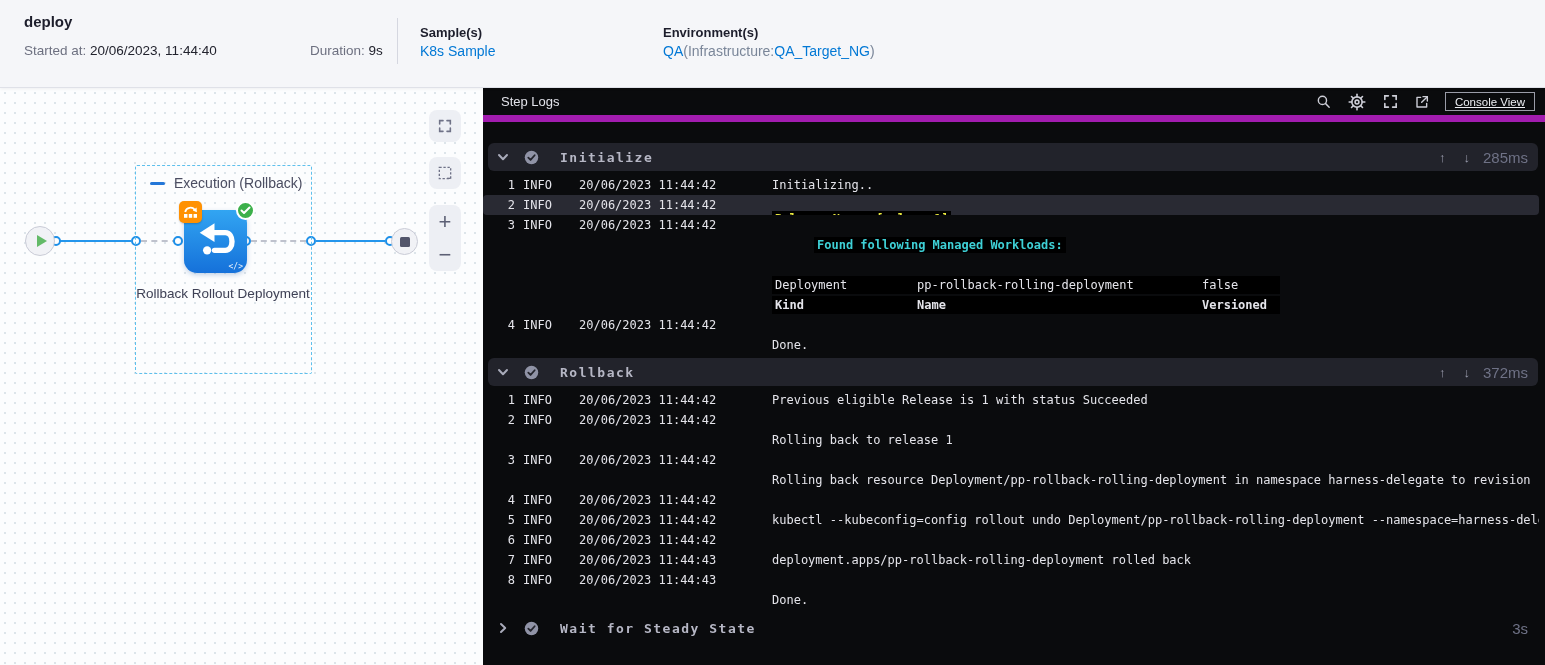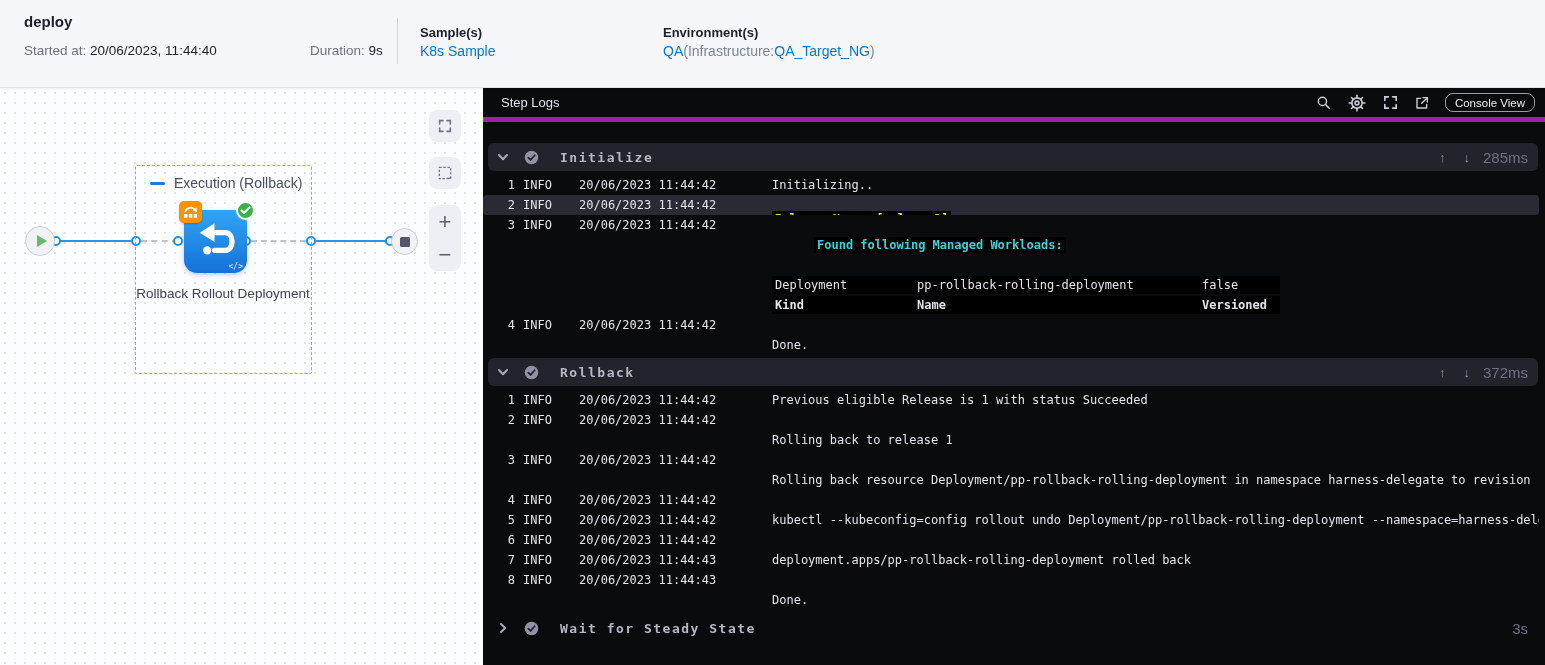--- a/index.html
+++ b/index.html
@@ -53,26 +53,26 @@
   .cv-btn { position:absolute; left:429px; width:32px; height:32px; background:#edeff4; border-radius:8px;
     display:flex; align-items:center; justify-content:center; color:#6f7287; }
   #cv-zoom { position:absolute; left:429px; top:117px; width:32px; height:66px; background:#edeff4; border-radius:8px;
     display:flex; flex-direction:column; align-items:center; justify-content:space-around; color:#5d6075;
     font-size:22px; font-weight:300; }
   #cv-zoom span { line-height:1; cursor:pointer; }
 
   
   #console { position:absolute; left:483px; top:88px; width:1062px; height:577px; background:#0a0b0d; color:#e4e4ea; }
   #console-header { height:34px; display:flex; align-items:center; padding:0 10px 0 18px;
-    border-bottom:5px solid #a21caf; }
+    border-bottom:7px solid #a21caf; }
   #console-title { font-size:13px; color:#e2e3ea; }
   #console-tools { margin-left:auto; display:flex; align-items:center; gap:15px; }
   .tool-icon { display:flex; align-items:center; justify-content:center; cursor:pointer; }
-  #console-view-btn { border:1px solid #9a9ca8; border-radius:8px; padding:2.5px 9px; font-size:11.5px;
-    color:#eceef2; cursor:pointer; white-space:nowrap; }
+  #console-view-btn { border:1px solid #9a9ca8; border-radius:0; padding:2.5px 9px; font-size:11.5px;
+    color:#eceef2; cursor:pointer; white-space:nowrap;text-decoration:underline; }
   #log-body { overflow:hidden; height:543px; }
   .section-bar { height:28px; margin:0 7px 0 5px; border-radius:6px; background:#22232b;
     display:flex; align-items:center; padding:0 10px 0 8px; cursor:pointer; }
   .section-bar.collapsed { background:transparent; }
   .sec-chevron { width:14px; display:flex; justify-content:center; }
   .sec-check { margin-left:14px; display:flex; }
   .section-title { font-family:"DejaVu Sans Mono",monospace; font-weight:bold; font-size:13px;
     letter-spacing:1.5px; color:#b6b7c5; margin-left:21px; }
   .sec-arrows { margin-left:auto; display:flex; gap:18px; font-size:13px; color:#9b9dae; }
   .sec-arrows span { cursor:pointer; }

